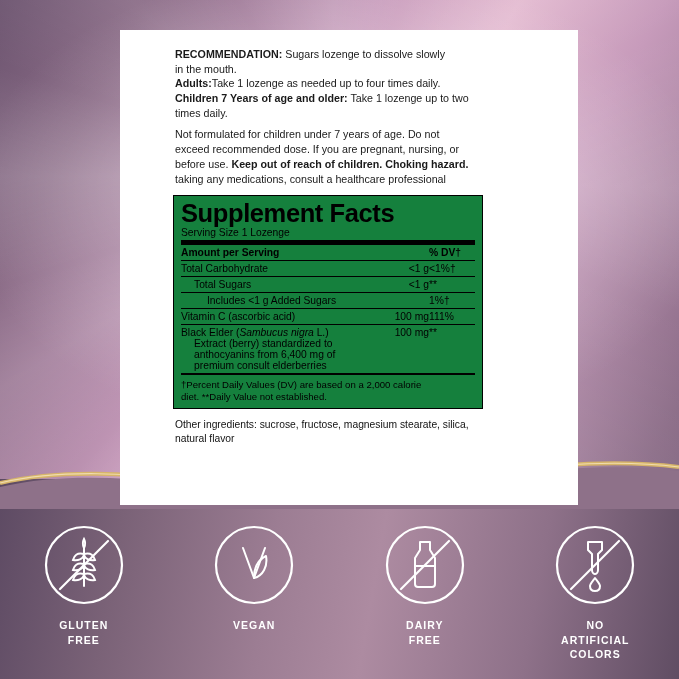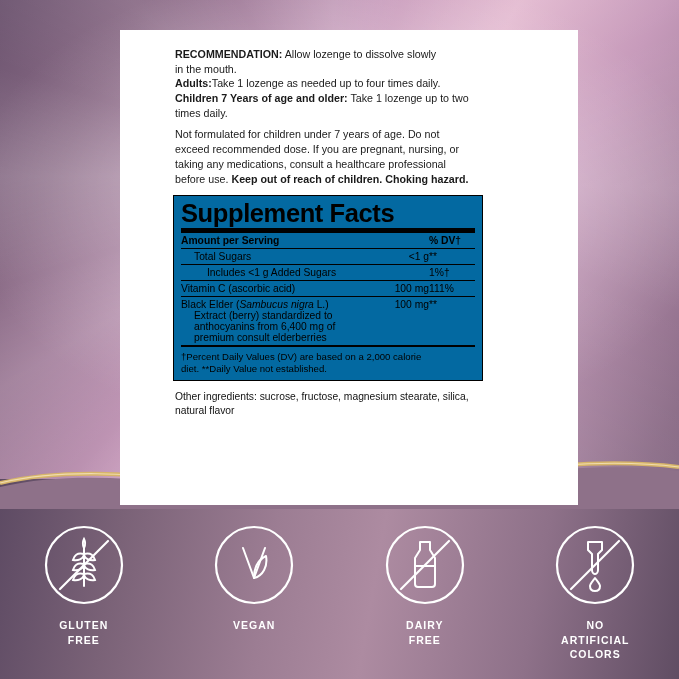--- a/index.html
+++ b/index.html
@@ -87,21 +87,21 @@
   .rec-block .spacer { height: 7px; }
   b { font-weight: bold; }
   .italic { font-style: italic; }
 
   
   #sf-panel {
     margin-top: 9px;
     margin-left: -2px;
     width: 310px;
     border: 1.6px solid #000;
-    background: #0369a1;
+    background: #15803d;
     padding: 4px 7px 5px 7px;
     box-sizing: border-box;
   }
   #sf-title {
     font-family: "Liberation Sans", sans-serif;
     font-weight: bold;
     font-size: 25.5px;
     letter-spacing: -0.4px;
     line-height: 1.02;
     color: #000;
@@ -189,53 +189,59 @@
     <path d="M0,30 C120,2 250,48 400,30 C520,15 600,4 679,14" fill="none" stroke="#d7b56a" stroke-width="4"></path>
     <path d="M0,30 C120,2 250,48 400,30 C520,15 600,4 679,14" fill="none" stroke="#f0dcae" stroke-width="1.2"></path>
   </svg>
 
   <div id="label-card">
     <div class="label-inner">
 
       <div class="rec-block">
         <p>
           <b>RECOMMENDATION:</b>
-          <span>Allow lozenge to dissolve slowly</span>
+          <span>Sugars lozenge to dissolve slowly</span>
         </p>
         <p><span>in the mouth.</span></p>
         <p>
           <b>Adults:</b><span>Take 1 lozenge as needed up to four times daily.</span>
         </p>
         <p>
           <b>Children 7 Years of age and older:</b><span> Take 1 lozenge up to two</span>
         </p>
         <p><span>times daily.</span></p>
 
         <div class="spacer"></div>
 
         <p><span>Not formulated for children under 7 years of age. Do not</span></p>
         <p><span>exceed recommended dose. If you are pregnant, nursing, or</span></p>
-        <p><span>taking any medications, consult a healthcare professional</span></p>
         <p>
           <span>before use. </span><b>Keep out of reach of children. Choking hazard.</b>
         </p>
+        <p><span>taking any medications, consult a healthcare professional</span></p>
       </div>
 
       <div id="sf-panel">
         <div id="sf-title">Supplement Facts</div>
+        <div class="serving">Serving Size 1 Lozenge</div>
         <div class="rule-thick"></div>
 
         <table class="sf">
           <tbody>
             <tr class="hdr">
               <td>Amount per Serving</td>
               <td class="amt"></td>
               <td class="dv">% DV†</td>
             </tr>
 
+            <tr class="row-line">
+              <td>Total Carbohydrate</td>
+              <td class="amt">&lt;1 g</td>
+              <td class="dv">&lt;1%†</td>
+            </tr>
 
             <tr class="row-line">
               <td class="indent1">Total Sugars</td>
               <td class="amt">&lt;1 g</td>
               <td class="dv">**</td>
             </tr>
 
             <tr class="row-line">
               <td class="indent2">Includes &lt;1 g Added Sugars</td>
               <td class="amt"></td>

